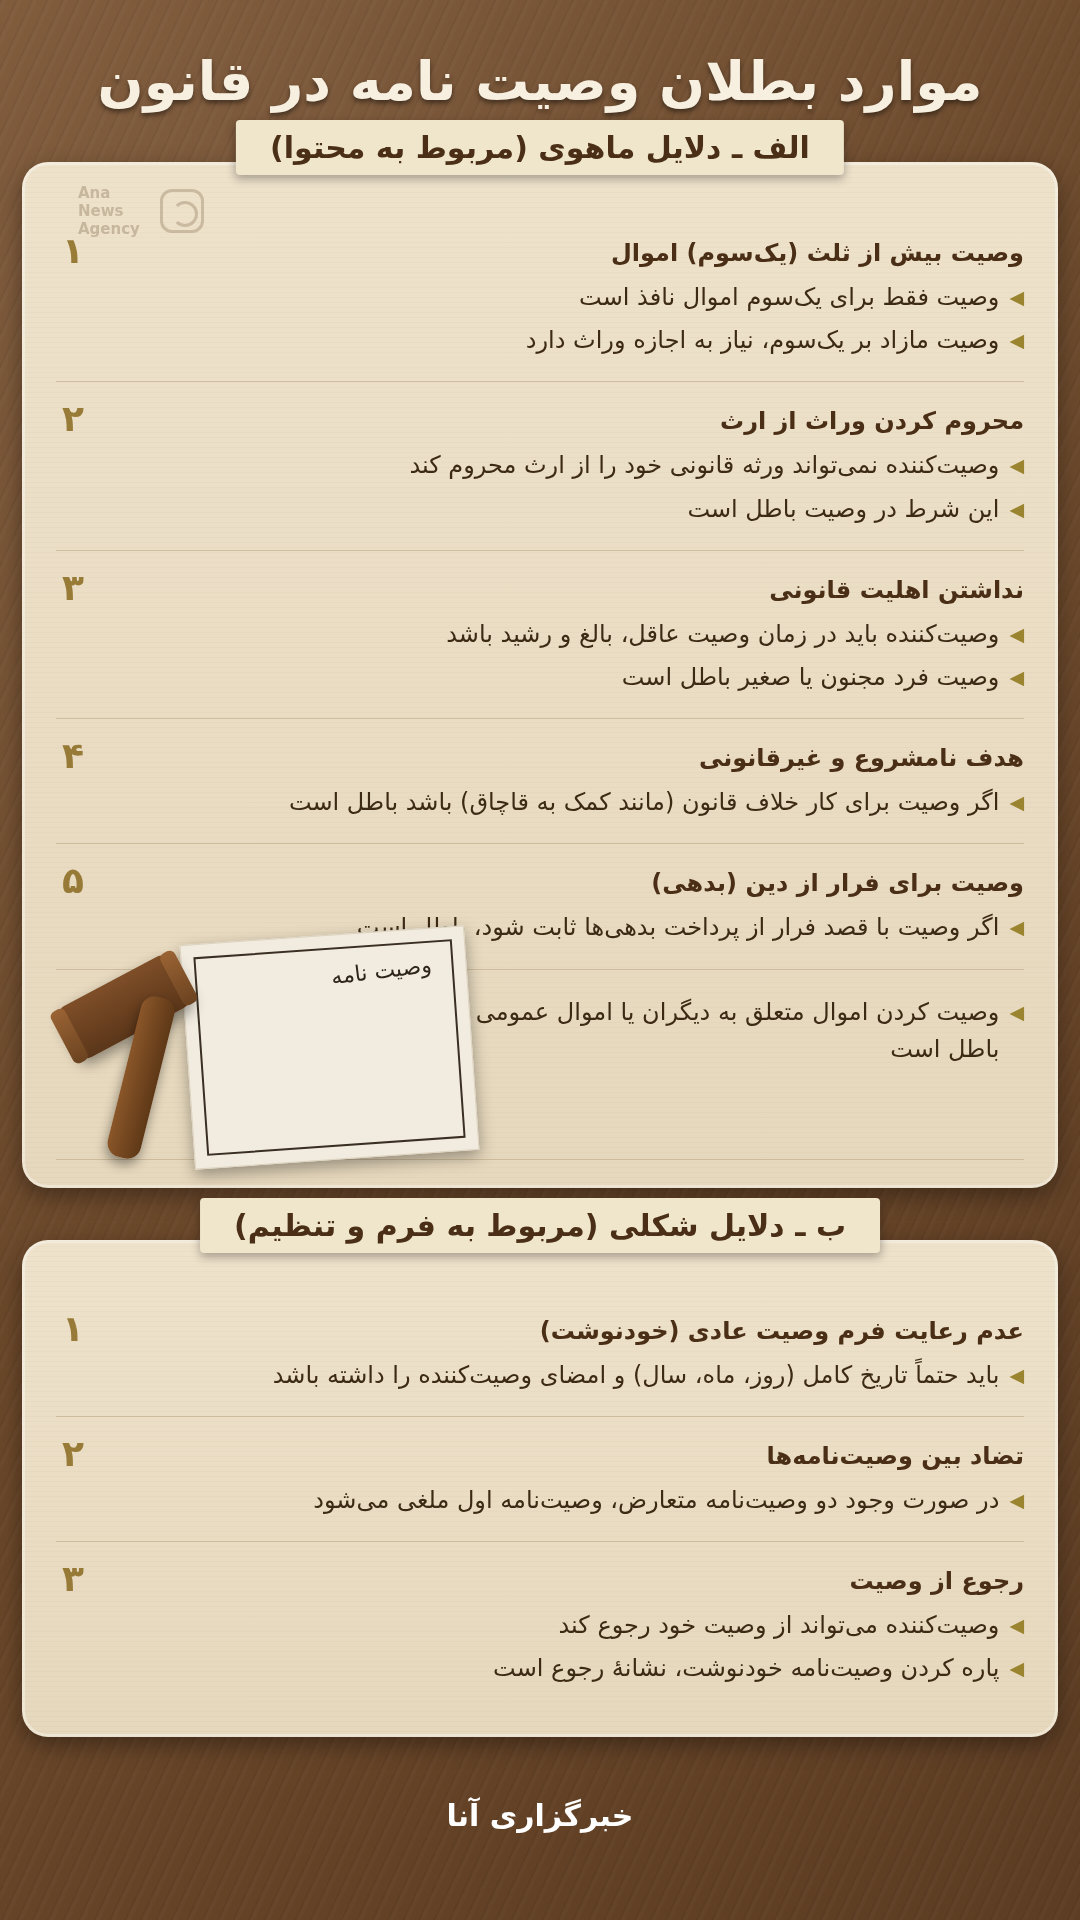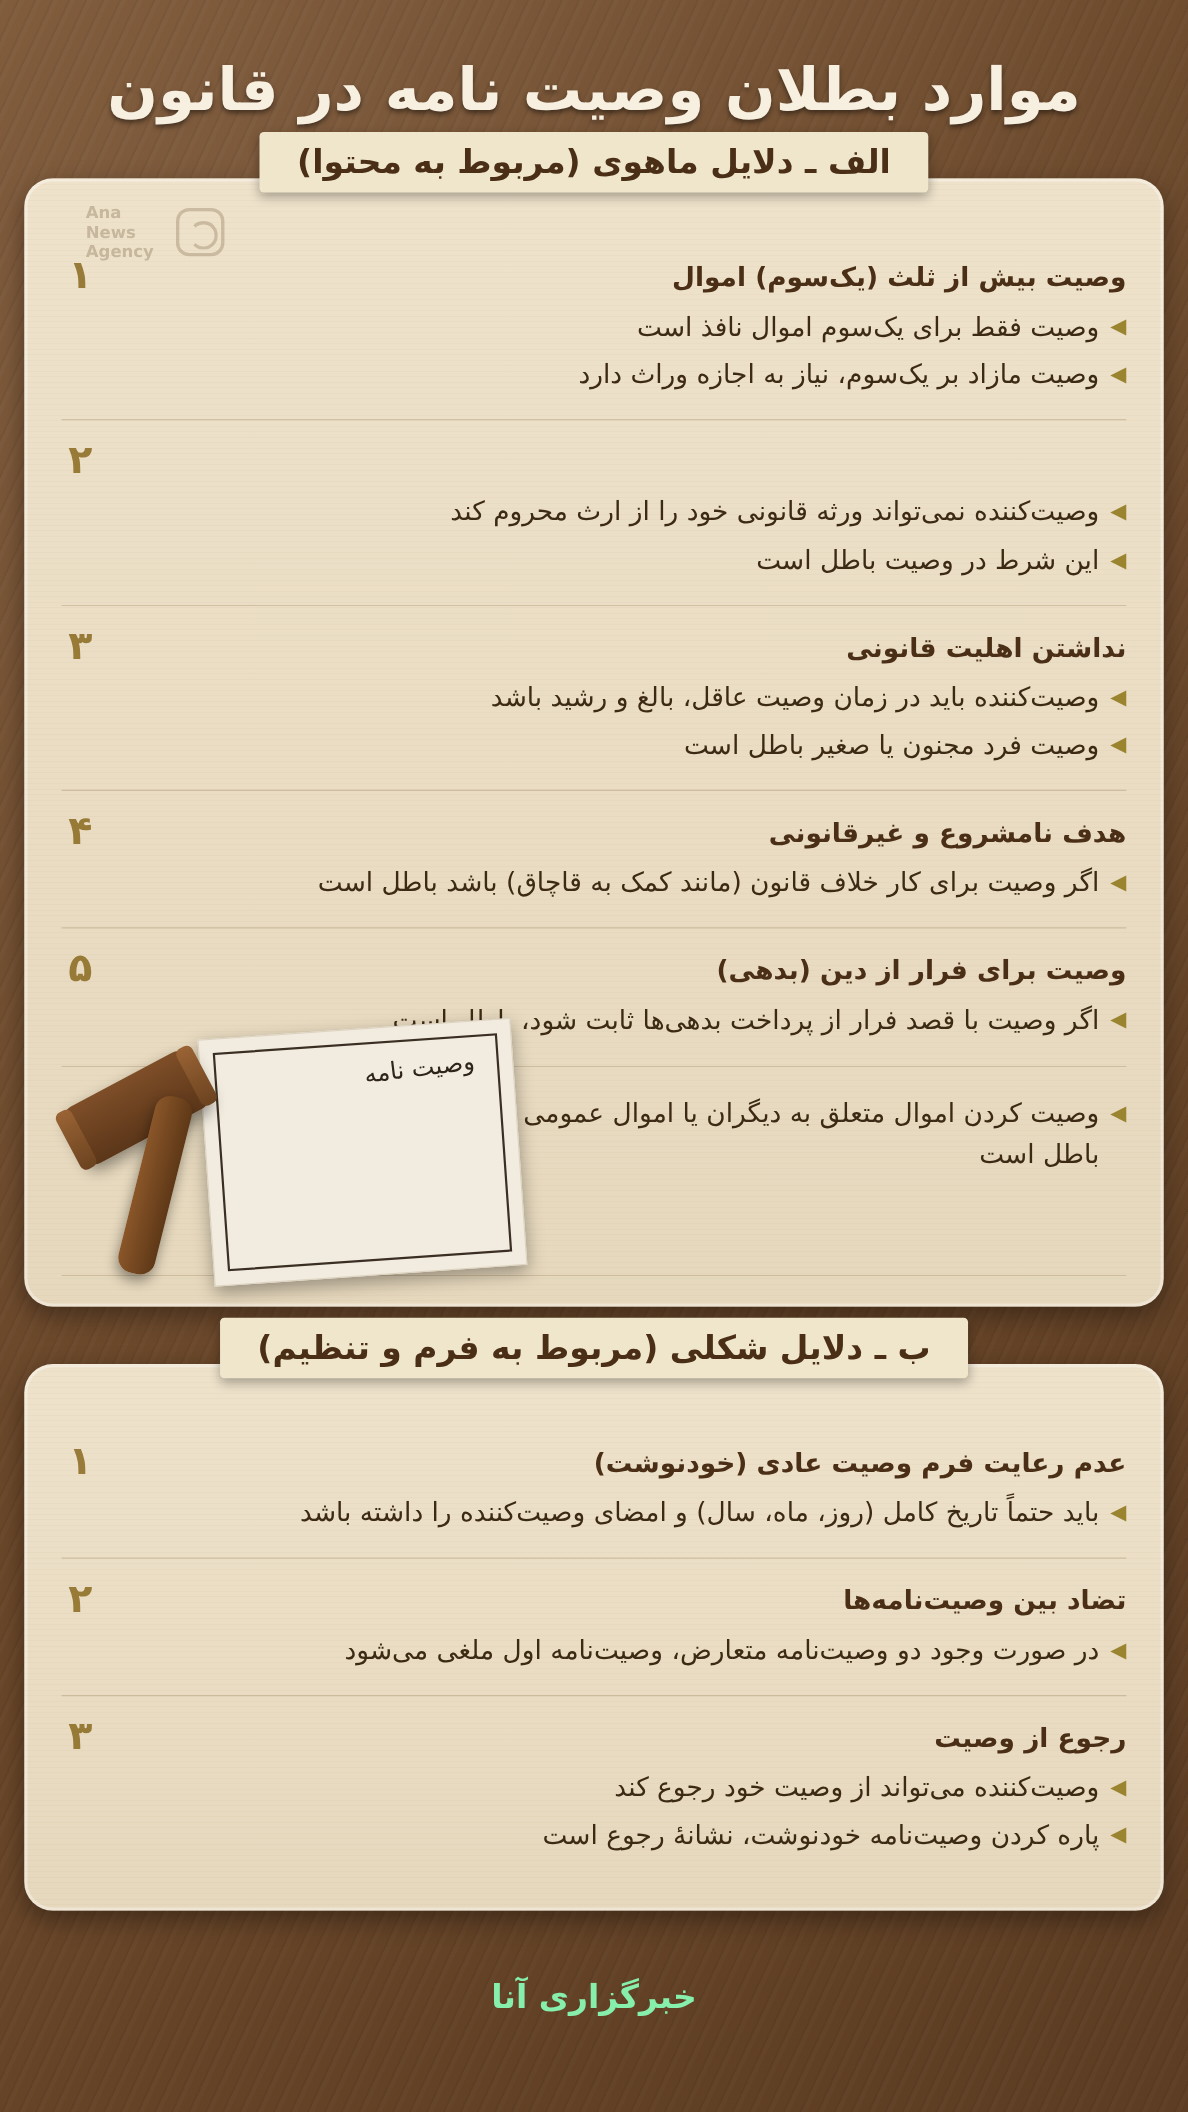--- a/index.html
+++ b/index.html
@@ -267,21 +267,21 @@
   .footer {
     height: 96px;
     display: flex;
     align-items: center;
     justify-content: center;
     gap: 12px;
   }
   .footer .brand {
     font-size: 30px;
     font-weight: 700;
-    color: #86efac;
+    color: #ffffff;
     letter-spacing: -.5px;
   }
 </style>
 </head>
 <body>
 
 <div class="wood-grain"></div>
 
 <div class="page">
 
@@ -318,20 +318,21 @@
           <div class="bullet">
             <span class="tri">◀</span>
             <span class="btext">وصیت مازاد بر یک‌سوم، نیاز به اجازه وراث دارد</span>
           </div>
         </div>
       </div>
 
       <div class="item">
         <div class="item-head">
           <div class="item-num">۲</div>
+          <div class="item-title">محروم کردن وراث از ارث</div>
         </div>
         <div class="bullets">
           <div class="bullet">
             <span class="tri">◀</span>
             <span class="btext">وصیت‌کننده نمی‌تواند ورثه قانونی خود را از ارث محروم کند</span>
           </div>
           <div class="bullet">
             <span class="tri">◀</span>
             <span class="btext">این شرط در وصیت باطل است</span>
           </div>

